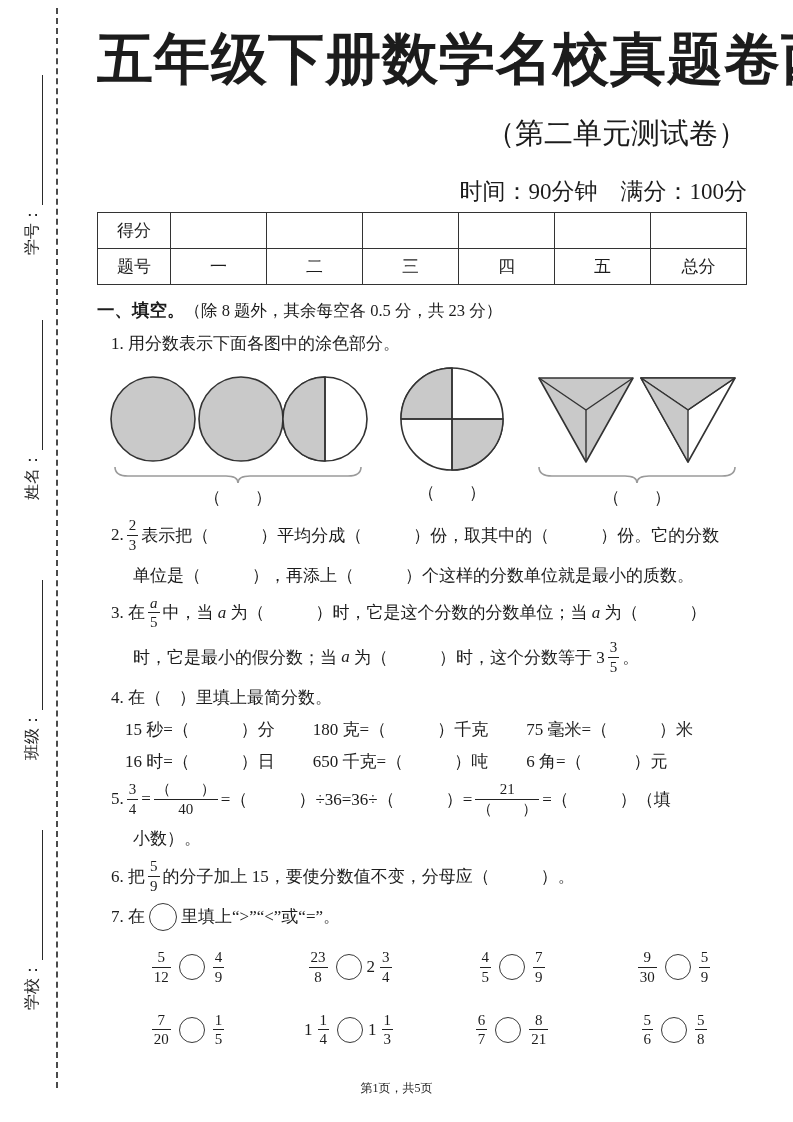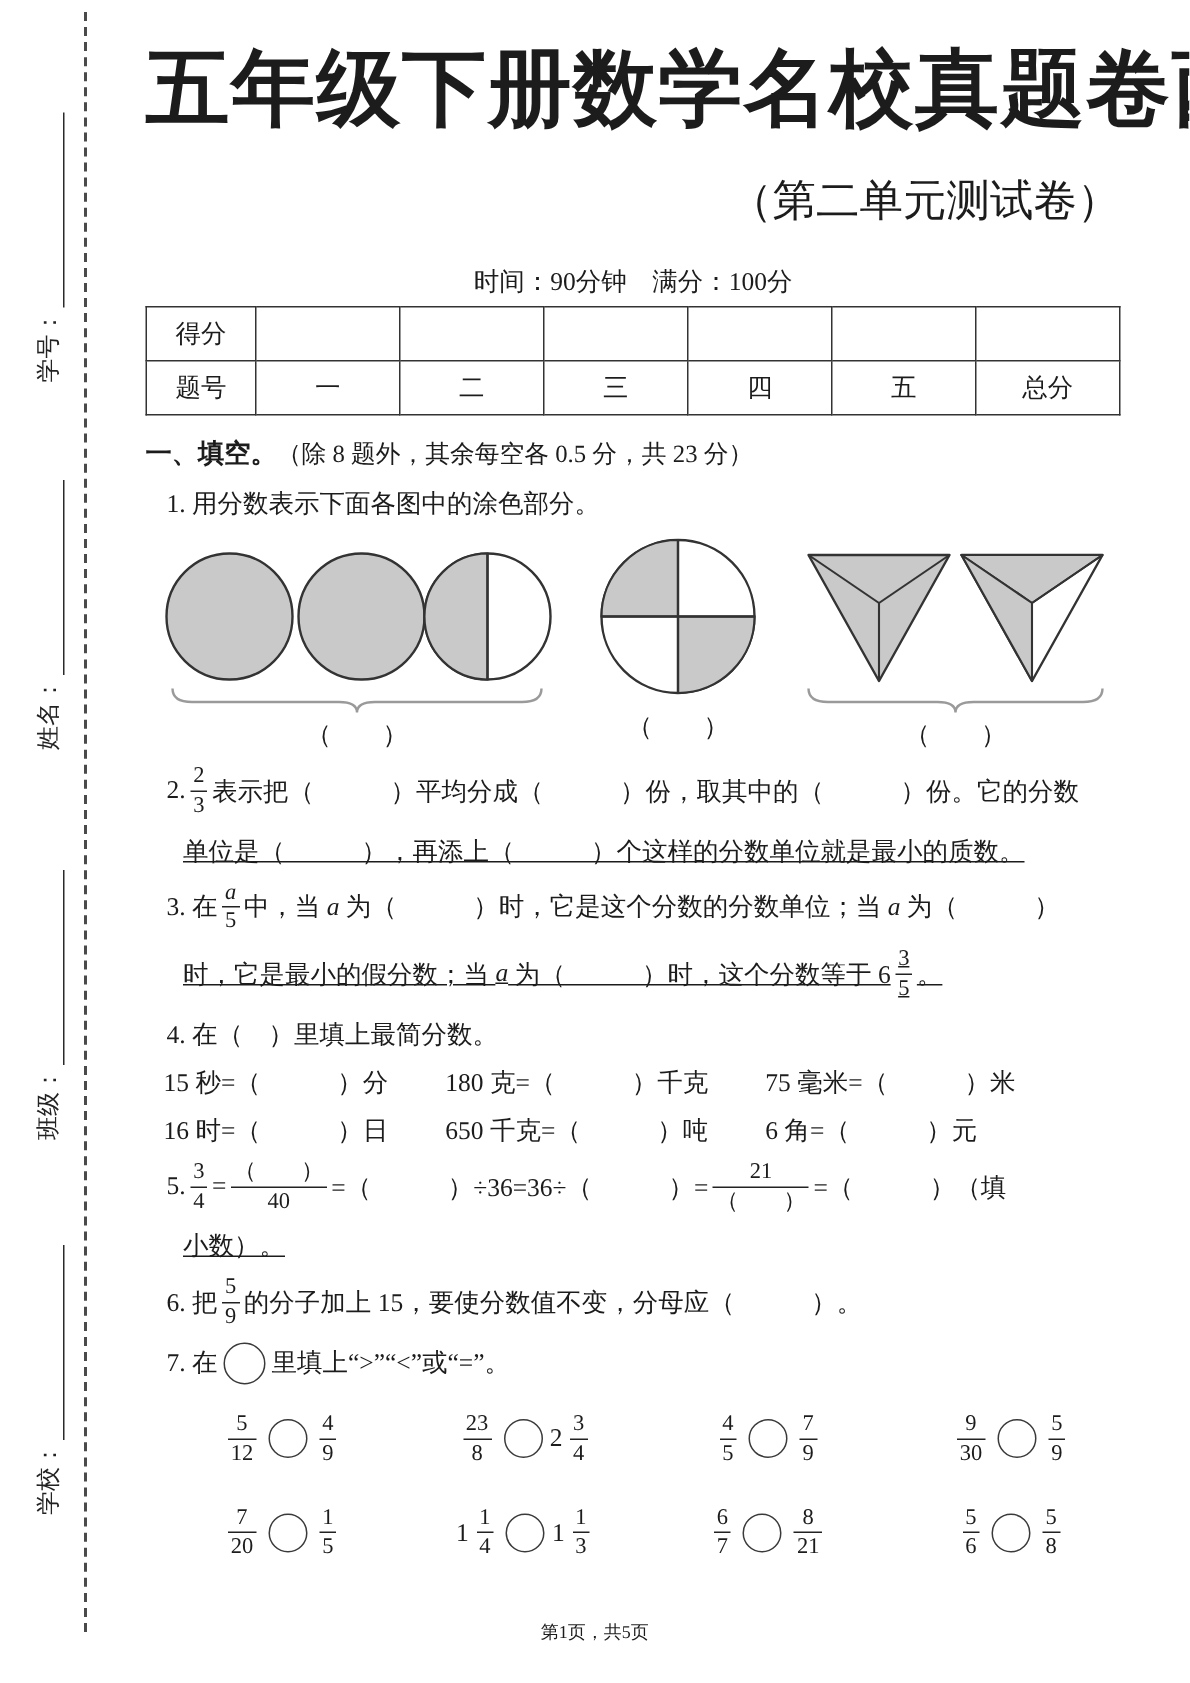--- a/index.html
+++ b/index.html
@@ -8,31 +8,31 @@
   
   .cutline{position:absolute;left:56px;top:8px;height:1080px;border-left:2px dashed #4a4a4a;}
   .side-field{position:absolute;left:-70px;width:200px;height:26px;transform:rotate(-90deg);
               display:flex;align-items:flex-end;font-size:16px;color:#222;}
   .side-field .blank{flex:0 0 130px;border-bottom:1.5px solid #2a2a2a;height:16px;margin-left:2px;}
   .sf1{top:142px}.sf2{top:387px}.sf3{top:647px}.sf4{top:897px}
   
   .main{position:absolute;left:97px;top:0;width:650px;}
   .title{margin-top:22px;text-align:center;font-size:56px;font-weight:600;letter-spacing:1px;white-space:nowrap;}
   .subtitle{margin-top:16px;text-align:right;font-size:29px;font-weight:500;}
-  .meta{margin-top:22px;text-align:center;font-size:17px;}
+  .meta{margin-top:22px;text-align:right;font-size:23px;}
   table.score{width:100%;border-collapse:collapse;margin-top:5px;table-layout:fixed;}
   table.score td{border:1.6px solid #333;height:35px;text-align:center;font-size:17px;padding:0;}
   td.c0{width:72px;}
   .section-head{margin-top:13px;font-size:16.5px;white-space:nowrap;}
   .section-head .bold{font-weight:700;font-size:17.5px;}
   .qline{margin-top:10px;margin-left:14px;font-size:17px;white-space:nowrap;}
   .qflex{display:flex;align-items:center;margin-top:8px;margin-left:14px;font-size:17px;}
   .qflex span{white-space:pre;}
-  .cont{margin-left:25px;text-decoration:underline;}
-  .unit-row{display:flex;margin-left:12px;margin-top:9px;font-size:17px;}
+  .cont{margin-left:36px;}
+  .unit-row{display:flex;margin-left:28px;margin-top:9px;font-size:17px;}
   .unit-row span{flex:0 0 auto;}
   .unit-row span:nth-child(2){margin-left:38px;}
   .unit-row span:nth-child(3){margin-left:38px;}
   
   .frac{display:inline-flex;flex-direction:column;align-items:center;margin:0 3px;
         font-size:15px;line-height:1.12;vertical-align:middle;}
   .frac .bar{align-self:stretch;height:0;border-top:1.5px solid #222;margin:1px 0;}
   .frac .n,.frac .d{padding:0 2px;white-space:pre;}
   .mixed{display:inline-flex;align-items:center;}
   .whole:not(:empty){margin-right:2px;font-size:17px;}
@@ -167,21 +167,21 @@
       <span class="frac"><span class="n var">a</span><span class="bar"></span><span class="d">5</span></span>
       <span>中，当 </span>
         <span class="var">a</span>
         <span> 为（　　　）时，它是这个分数的分数单位；当 </span>
         <span class="var">a</span>
         <span> 为（　　　）</span>
     </div>
     <div class="qflex cont">
       <span>时，它是最小的假分数；当 </span>
         <span class="var">a</span>
-        <span> 为（　　　）时，这个分数等于 6</span>
+        <span> 为（　　　）时，这个分数等于 3</span>
       <span class="frac"><span class="n">3</span><span class="bar"></span><span class="d">5</span></span>
       <span>。</span>
     </div>
 
     <div class="qline">4. 在（　）里填上最简分数。</div>
     <div class="unit-row">
       <span>15 秒=（　　　）分</span>
       <span>180 克=（　　　）千克</span>
       <span>75 毫米=（　　　）米</span>
     </div>

